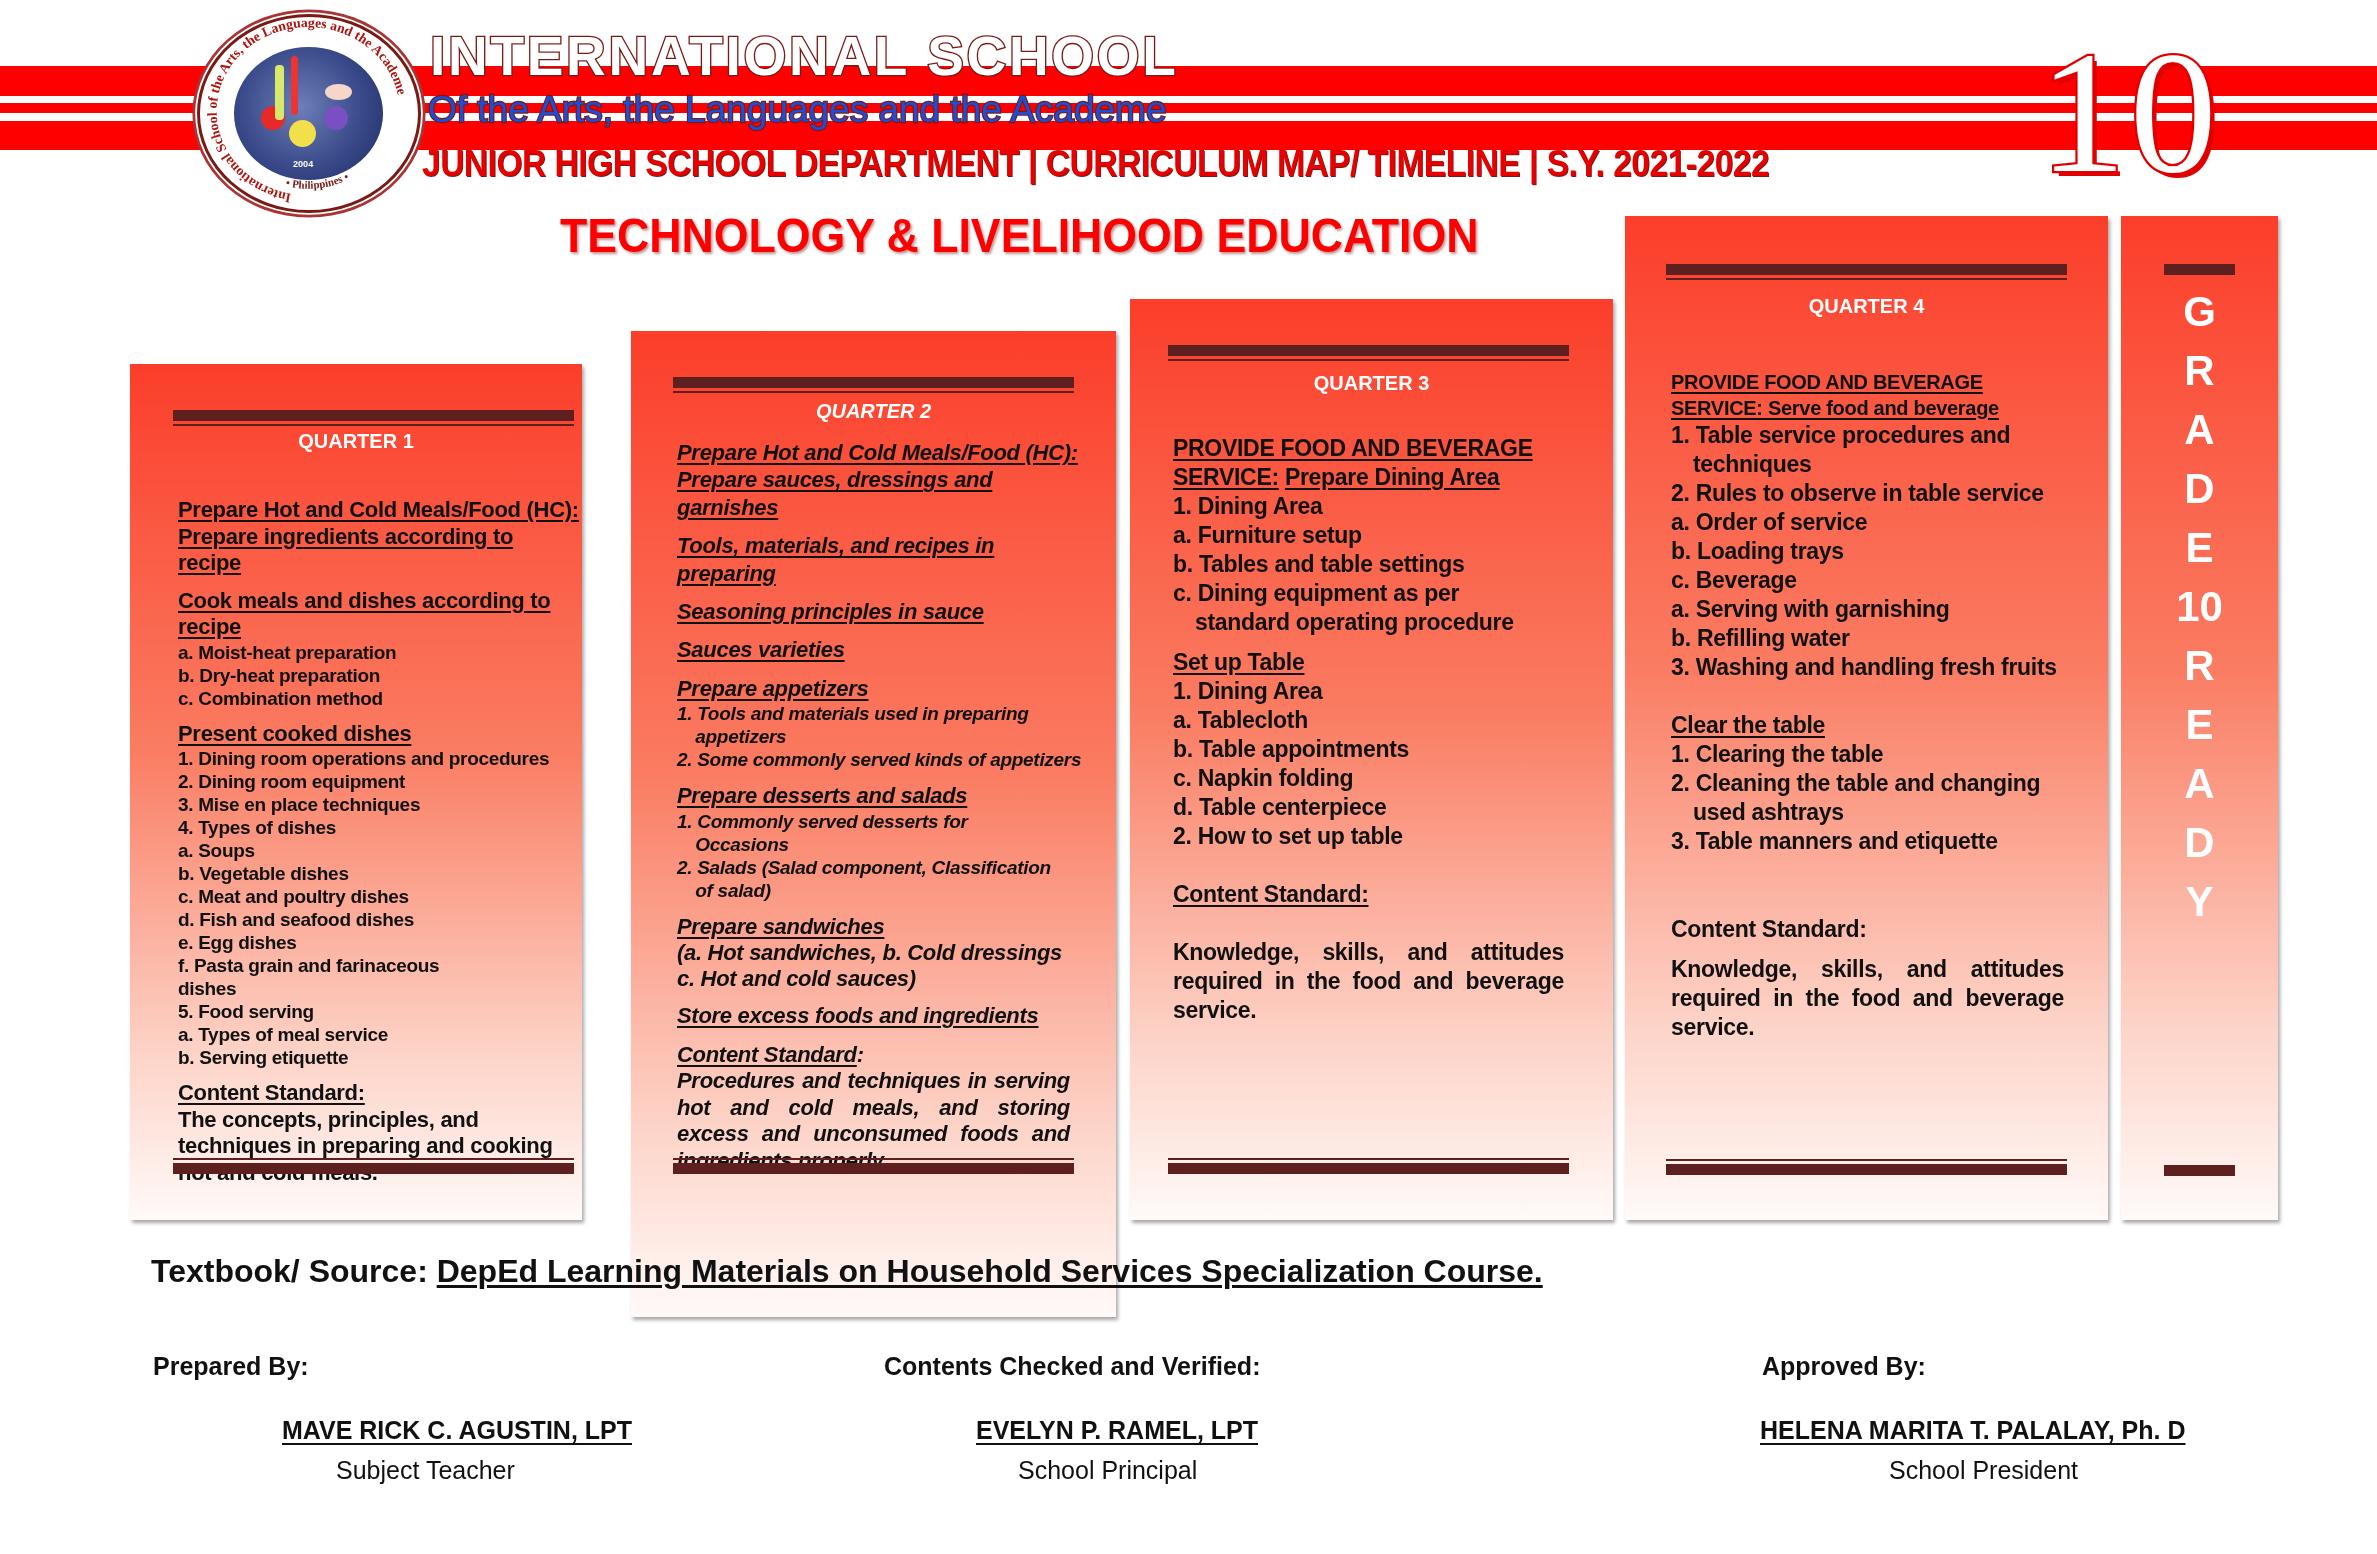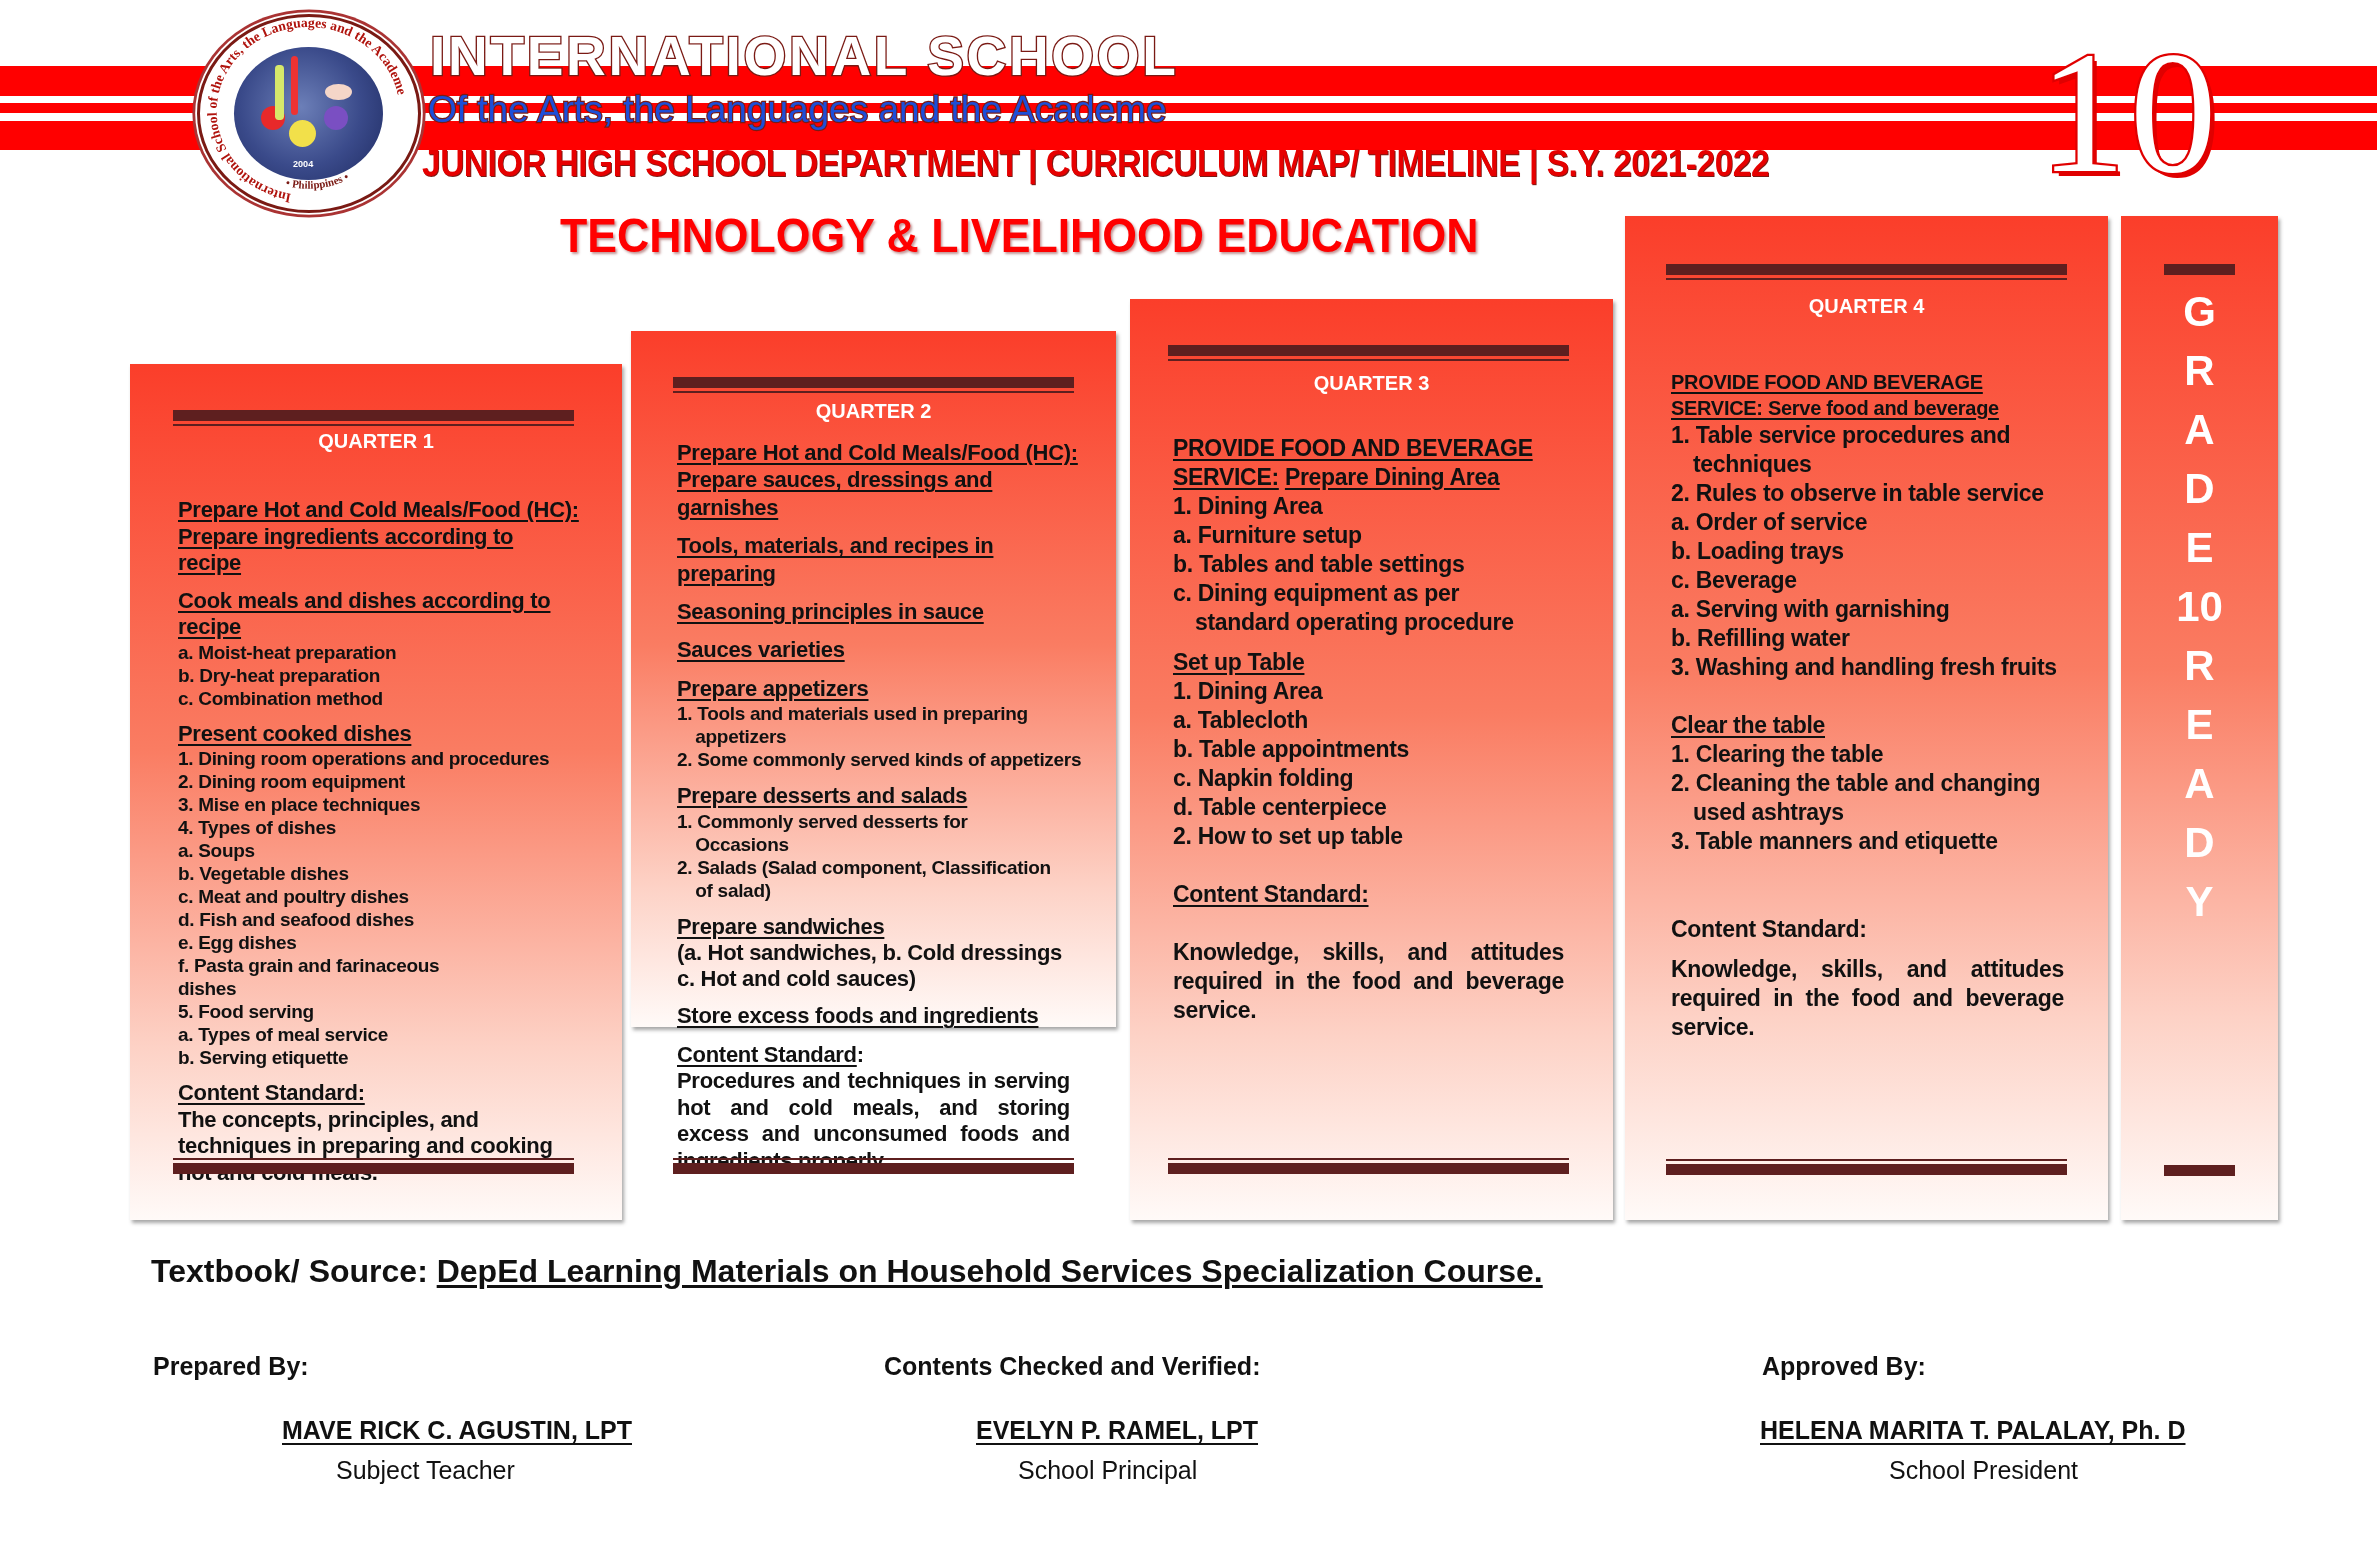--- a/index.html
+++ b/index.html
@@ -93,21 +93,21 @@
   </div>
 </div>
 
 <div class="school-name">INTERNATIONAL SCHOOL</div>
 <div class="school-sub">Of the Arts, the Languages and the Academe</div>
 <div class="dept-line">JUNIOR HIGH SCHOOL DEPARTMENT | CURRICULUM MAP/ TIMELINE | S.Y. 2021-2022</div>
 <div class="big-ten">10</div>
 
 <div class="subject-title">TECHNOLOGY &amp; LIVELIHOOD EDUCATION</div>
 
-<div class="card" style="left:130px;top:364px;width:492px;height:856px;">
+<div class="card" style="left:130px;top:364px;width:452px;height:856px;">
   <div class="bar top" style="left:43px;top:46px;width:401px;"></div>
   <div class="card-title" style="top:66px;">QUARTER 1</div>
   <div class="card-body" style="left:48px;top:133px;width:402px;">
     <div class="u lg" style="line-height:26.5px;">Prepare Hot and Cold Meals/Food (HC):</div>
     <div class="u lg" style="line-height:26.5px;">Prepare ingredients according to recipe</div>
     <div class="gap"></div>
     <div class="u lg" style="line-height:26.5px;">Cook meals and dishes according to recipe</div>
     <div>a. Moist-heat preparation</div>
     <div>b. Dry-heat preparation</div>
     <div>c. Combination method</div>
@@ -127,21 +127,21 @@
     <div>5. Food serving</div>
     <div>a. Types of meal service</div>
     <div>b. Serving etiquette</div>
     <div class="gap"></div>
     <div class="u lg" style="line-height:26.5px;">Content Standard:</div>
     <div class="lg" style="line-height:26.5px;">The concepts, principles, and techniques in preparing and cooking hot and cold meals.</div>
   </div>
   <div class="bar bottom" style="left:43px;top:799px;width:401px;"></div>
 </div>
 
-<div class="card" style="left:631px;top:331px;width:485px;height:696px;">
+<div class="card" style="left:631px;top:331px;width:485px;height:986px;font-style:italic;">
   <div class="bar top" style="left:42px;top:46px;width:401px;"></div>
   <div class="card-title" style="top:69px;">QUARTER 2</div>
   <div class="card-body" style="left:46px;top:108px;width:407px;">
     <div class="u lg" style="line-height:27.4px;">Prepare Hot and Cold Meals/Food (HC):</div>
     <div class="u lg" style="line-height:27.4px;">Prepare sauces, dressings and garnishes</div>
     <div class="gap"></div>
     <div class="u lg" style="line-height:27.4px;">Tools, materials, and recipes in preparing</div>
     <div class="gap"></div>
     <div class="u lg" style="line-height:27.4px;">Seasoning principles in sauce</div>
     <div class="gap"></div>

